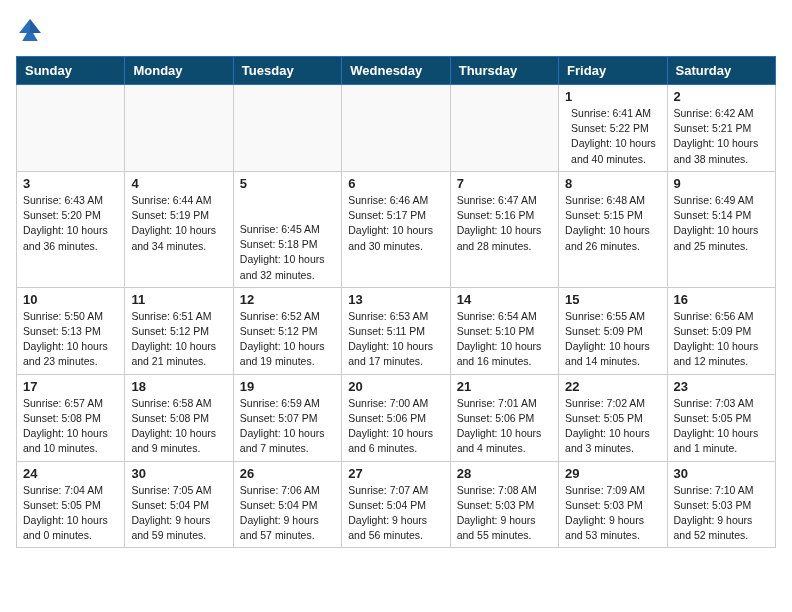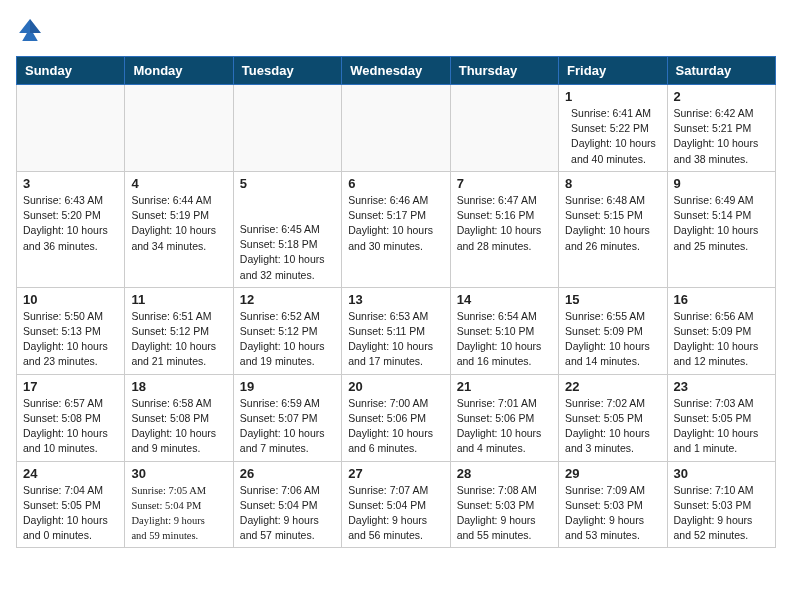--- a/index.html
+++ b/index.html
@@ -297,21 +297,21 @@
       <tr>
         <td>
           <div class="day-number">24</div>
           <div class="day-info" style="white-space: pre-line;">Sunrise: 7:04 AM
 Sunset: 5:05 PM
 Daylight: 10 hours
 and 0 minutes.</div>
         </td>
         <td>
           <div class="day-number">30</div>
-          <div class="day-info" style="white-space: pre-line; font-family: Liberation Serif, serif;">Sunrise: 7:05 AM
+          <div class="day-info" style="white-space: pre-line;">Sunrise: 7:05 AM
 Sunset: 5:04 PM
 Daylight: 9 hours
 and 59 minutes.</div>
         </td>
         <td>
           <div class="day-number">26</div>
           <div class="day-info" style="white-space: pre-line;">Sunrise: 7:06 AM
 Sunset: 5:04 PM
 Daylight: 9 hours
 and 57 minutes.</div>

